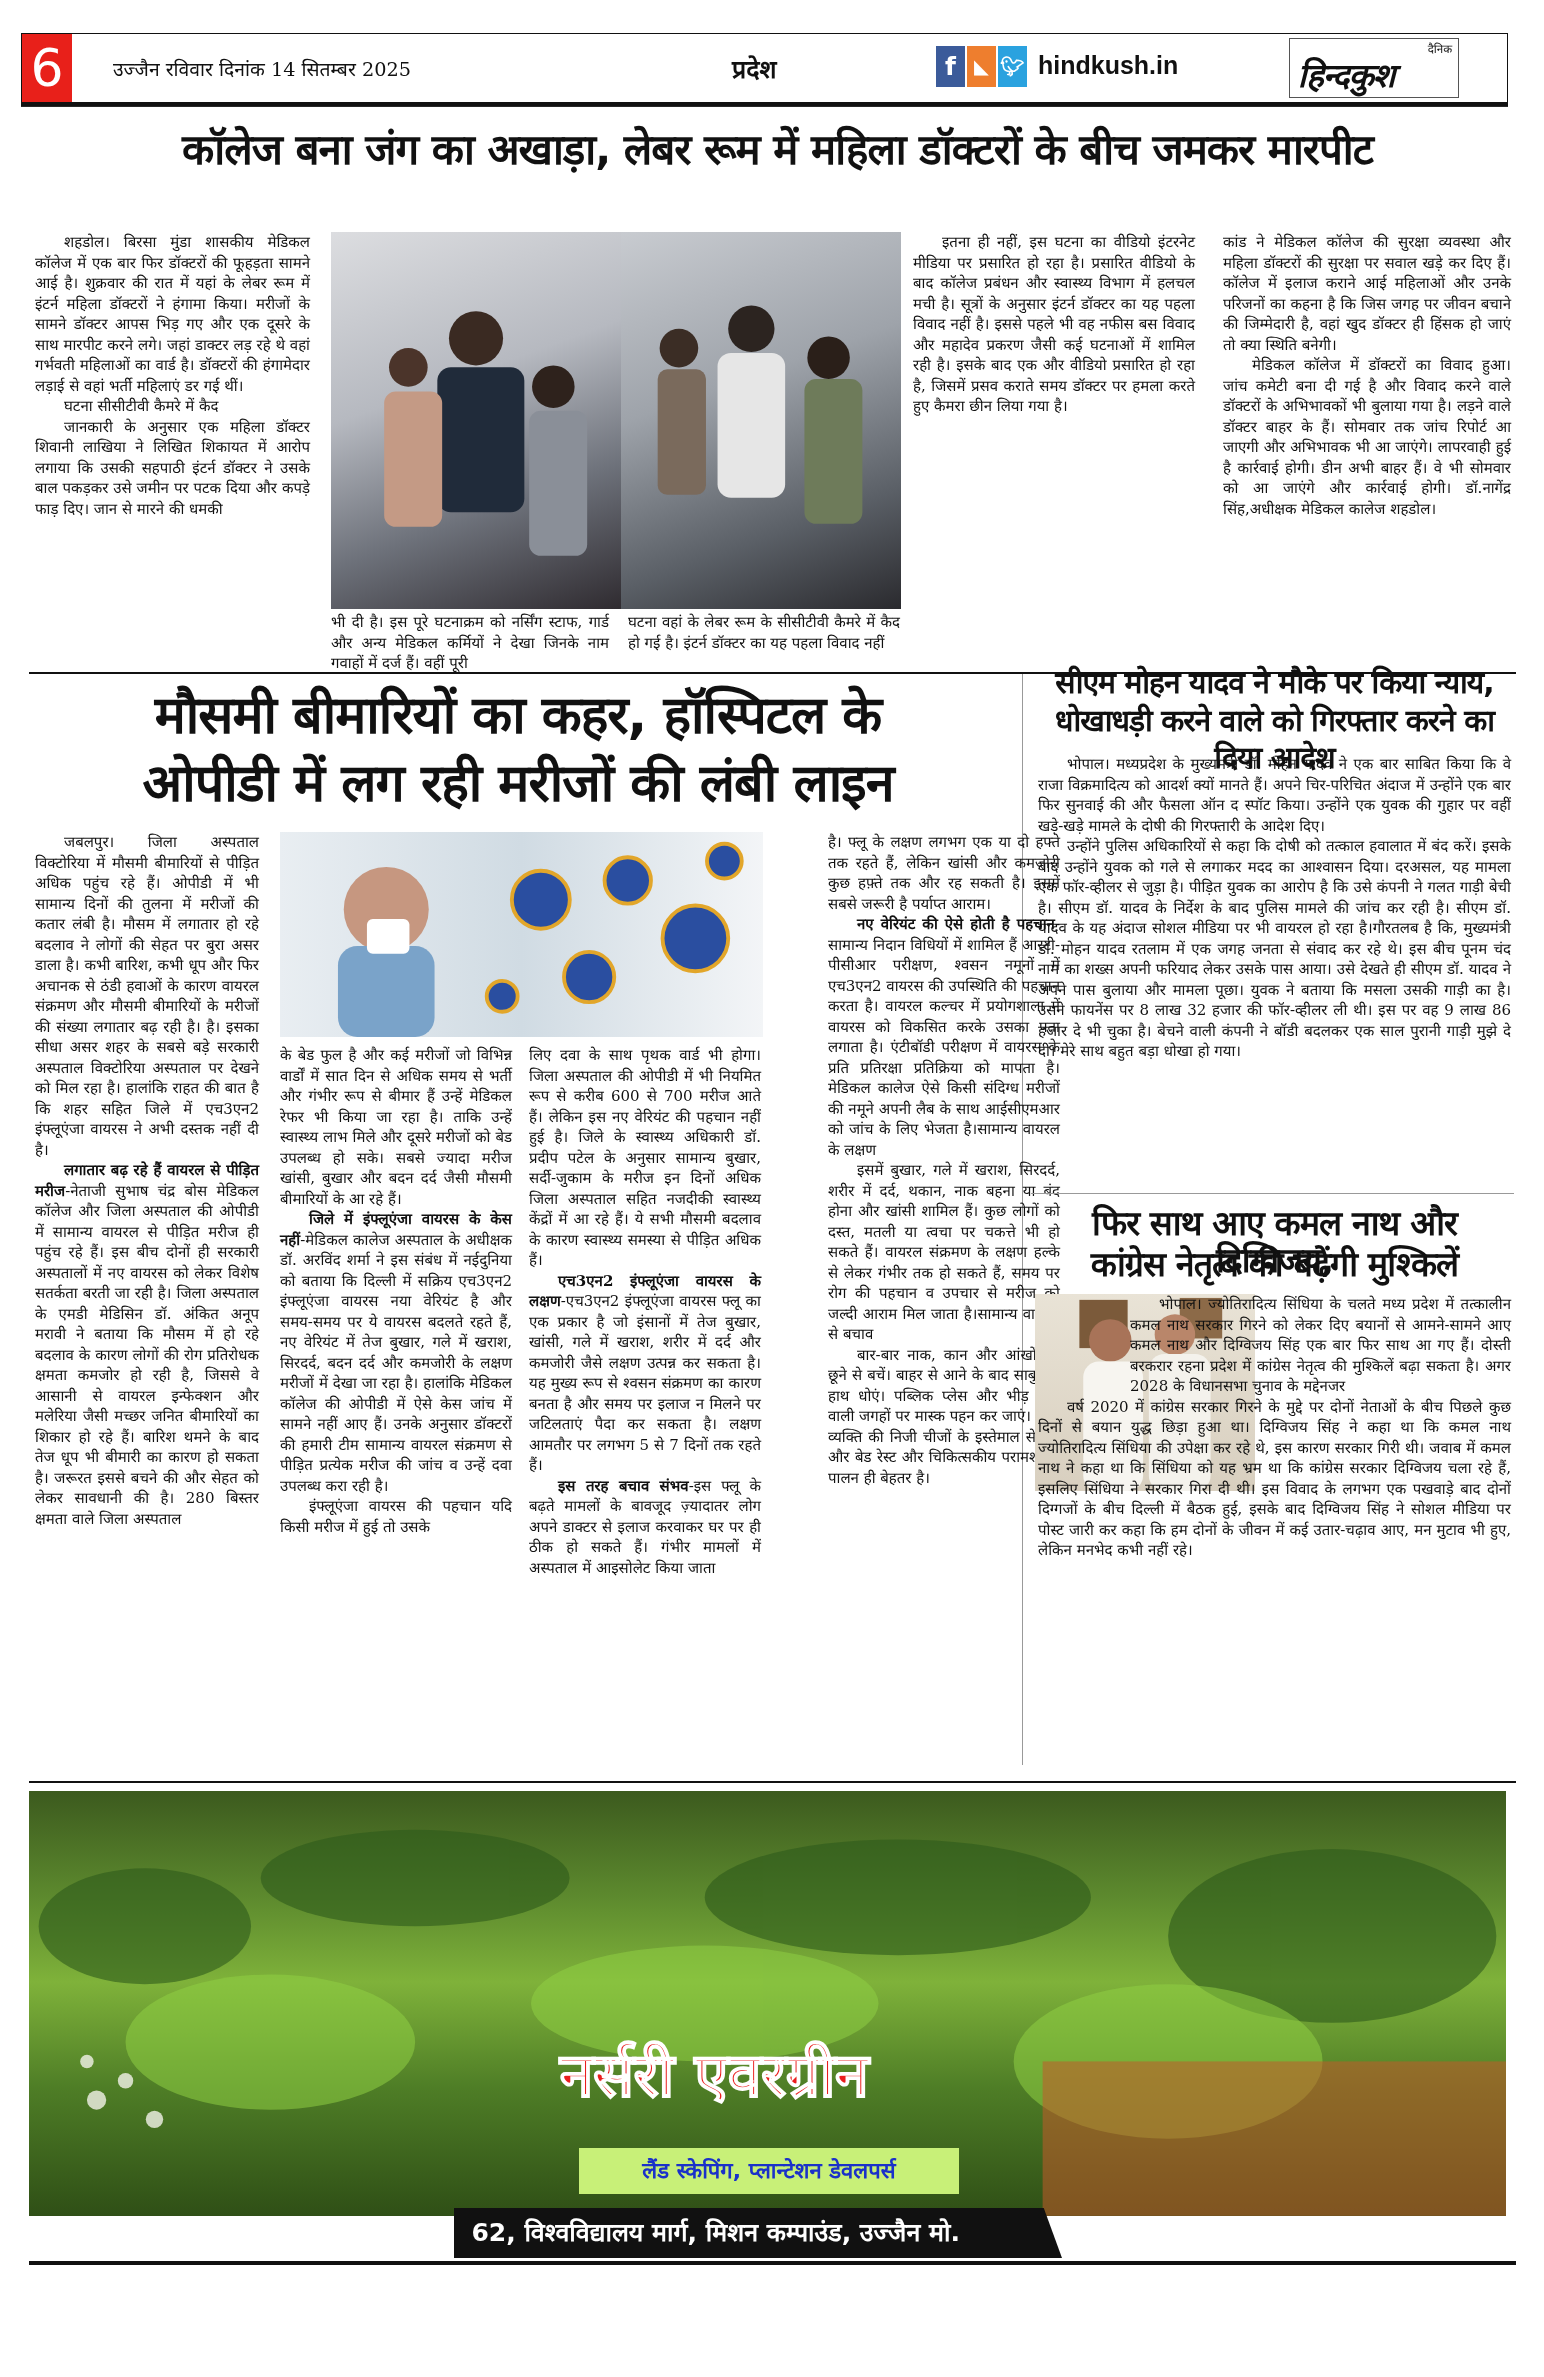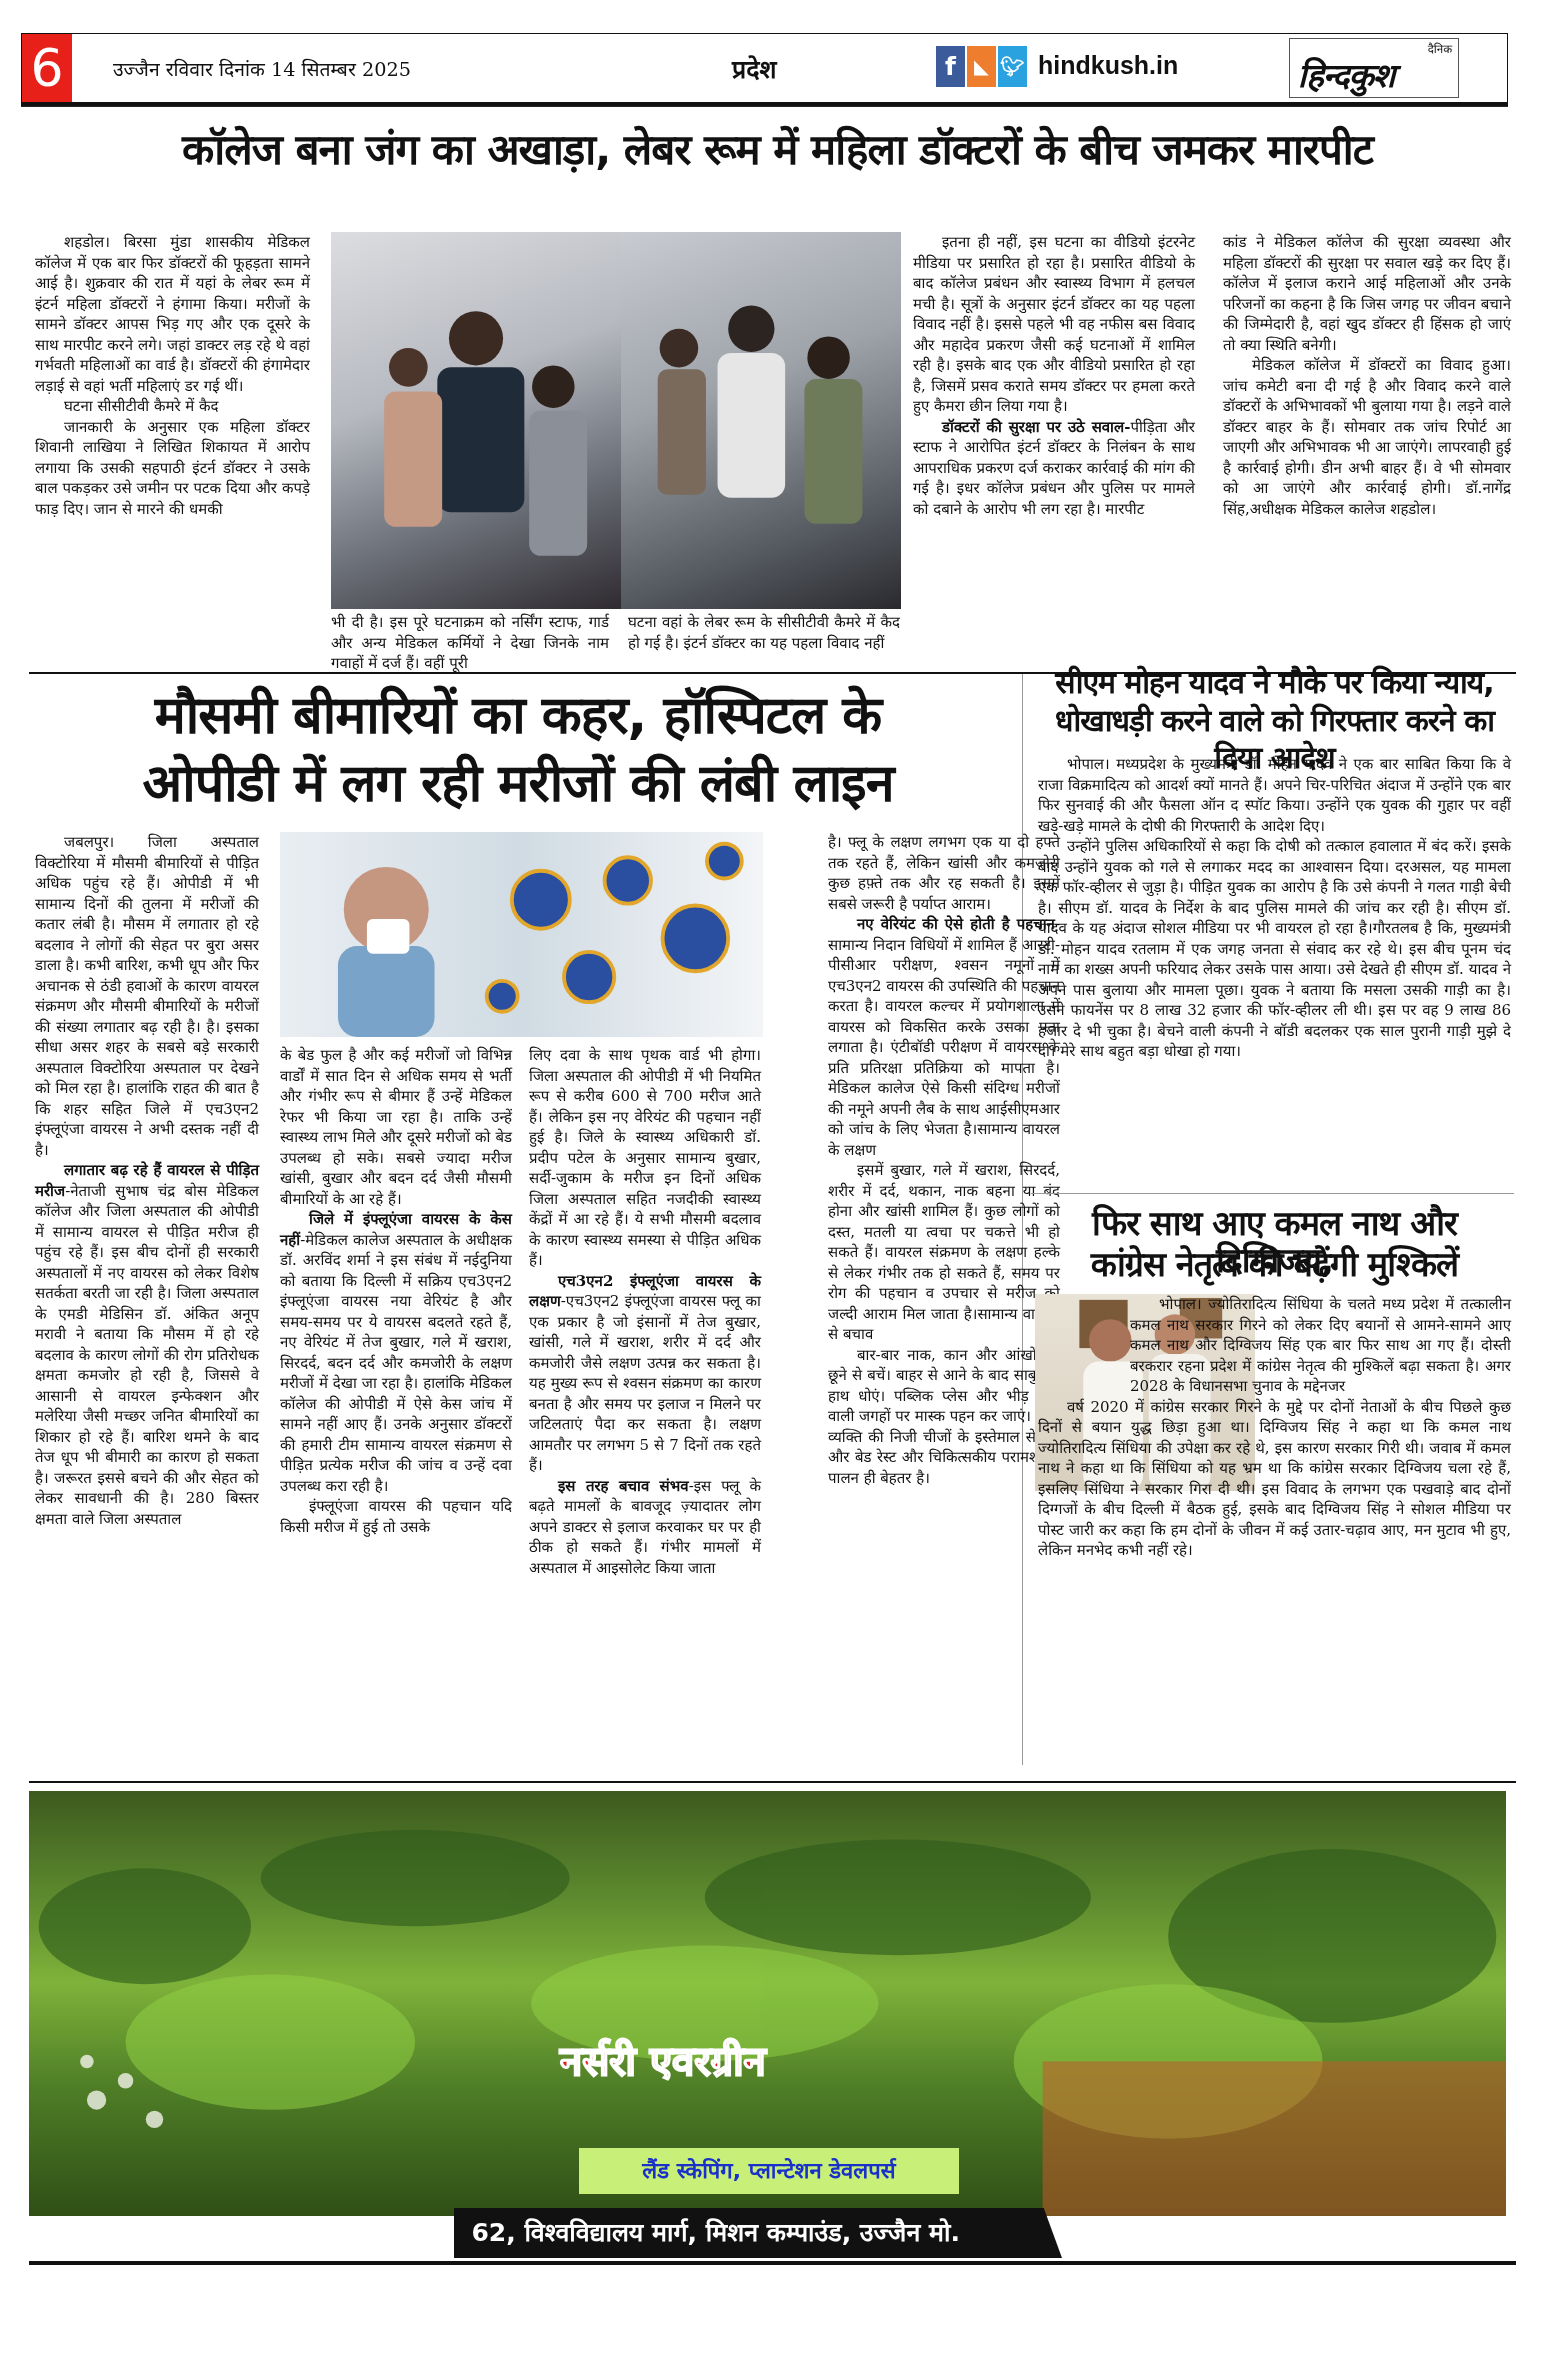--- a/index.html
+++ b/index.html
@@ -15,21 +15,21 @@
     .logo { position: absolute; left: 1267px; top: 3.9px; width: 170px; height: 60px; border: 1px solid #555; }
     .logo .small { position: absolute; right: 5.8px; top: 1.9px; font-size: 11.6px; }
     .logo .big { position: absolute; left: 7.7px; top: 13.5px; font-size: 33px; font-weight: bold; font-style: italic; letter-spacing: -1px; font-family: "DejaVu Serif", serif; }
     .hl { position: absolute; font-weight: bold; font-family: "DejaVu Sans", sans-serif; color: #111; line-height: 1.1; letter-spacing: -1px; }
     .col { position: absolute; font-size: 15px; line-height: 20.5px; text-align: justify; font-family: "DejaVu Serif", serif; }
     .col p { text-indent: 29px; }
     .col b { font-weight: bold; }
     .photo { position: absolute; overflow: hidden; }
     .rule { position: absolute; background: #111; }
     .ad { position: absolute; left: 29px; top: 1791px; width: 1477px; height: 425px; background: linear-gradient(180deg,#3c5a1e 0%,#5d8a2e 25%,#7fb23a 45%,#4e7d26 70%,#2f4f16 100%); overflow: hidden; }
-    .ad-title { position: absolute; left: 560px; top: 2032px; font-size: 40px; font-weight: bold; color: #ea1d1d; -webkit-text-stroke: 1.9px #fff; font-family: "DejaVu Sans", sans-serif; }
+    .ad-title { position: absolute; left: 560px; top: 2032px; font-size: 60px; font-weight: bold; color: #ea1d1d; -webkit-text-stroke: 1.9px #fff; font-family: "DejaVu Sans", sans-serif; }
     .ad-sub { position: absolute; left: 579px; top: 2148px; width: 380px; height: 46px; background: #c8f078; color: #1a31c9; font-size: 22px; font-weight: bold; text-align: center; line-height: 46px; }
     .ad-bar { position: absolute; left: 454px; top: 2208px; width: 608px; height: 50px; background: #111; color: #fff; font-size: 25px; font-weight: bold; line-height: 50px; padding-left: 17.4px; clip-path: polygon(0 0,97% 0,100% 100%,0 100%); }
   </style>
 </head>
 <body>
 
 <div class="masthead">
   <div class="page-no">6</div>
   <div class="dateline">उज्जैन रविवार दिनांक 14 सितम्बर 2025</div>
   <div class="section">प्रदेश</div>
@@ -72,21 +72,20 @@
       <circle cx="215" cy="130" r="22" fill="#2a1f19"></circle>
       <rect x="190" y="152" width="60" height="150" rx="12" fill="#6e7b5a"></rect>
     </svg>
 </div>
 
 <div class="col" style="left:331px;top:612px;width:278px;">भी दी है। इस पूरे घटनाक्रम को नर्सिंग स्टाफ, गार्ड और अन्य मेडिकल कर्मियों ने देखा जिनके नाम गवाहों में दर्ज हैं। वहीं पूरी</div>
 <div class="col" style="left:628px;top:612px;width:272px;">घटना वहां के लेबर रूम के सीसीटीवी कैमरे में कैद हो गई है। इंटर्न डॉक्टर का यह पहला विवाद नहीं</div>
 
 <div class="col" style="left:913px;top:232px;width:282px;">
   <p>इतना ही नहीं, इस घटना का वीडियो इंटरनेट मीडिया पर प्रसारित हो रहा है। प्रसारित वीडियो के बाद कॉलेज प्रबंधन और स्वास्थ्य विभाग में हलचल मची है। सूत्रों के अनुसार इंटर्न डॉक्टर का यह पहला विवाद नहीं है। इससे पहले भी वह नफीस बस विवाद और महादेव प्रकरण जैसी कई घटनाओं में शामिल रही है। इसके बाद एक और वीडियो प्रसारित हो रहा है, जिसमें प्रसव कराते समय डॉक्टर पर हमला करते हुए कैमरा छीन लिया गया है।</p>
-  <p><b>डॉक्टरों की सुरक्षा पर उठे सवाल-</b><span>पीड़िता और स्टाफ ने आरोपित इंटर्न डॉक्टर के निलंबन के साथ आपराधिक प्रकरण दर्ज कराकर कार्रवाई की मांग की गई है। इधर कॉलेज प्रबंधन और पुलिस पर मामले को दबाने के आरोप भी लग रहा है। मारपीट</span></p>
 </div>
 
 <div class="col" style="left:1223px;top:232px;width:288px;">
   <p style="text-indent:0">कांड ने मेडिकल कॉलेज की सुरक्षा व्यवस्था और महिला डॉक्टरों की सुरक्षा पर सवाल खड़े कर दिए हैं। कॉलेज में इलाज कराने आई महिलाओं और उनके परिजनों का कहना है कि जिस जगह पर जीवन बचाने की जिम्मेदारी है, वहां खुद डॉक्टर ही हिंसक हो जाएं तो क्या स्थिति बनेगी।</p>
   <p>मेडिकल कॉलेज में डॉक्टरों का विवाद हुआ। जांच कमेटी बना दी गई है और विवाद करने वाले डॉक्टरों के अभिभावकों भी बुलाया गया है। लड़ने वाले डॉक्टर बाहर के हैं। सोमवार तक जांच रिपोर्ट आ जाएगी और अभिभावक भी आ जाएंगे। लापरवाही हुई है कार्रवाई होगी। डीन अभी बाहर हैं। वे भी सोमवार को आ जाएंगे और कार्रवाई होगी। डॉ.नागेंद्र सिंह,अधीक्षक मेडिकल कालेज शहडोल।</p>
 </div>
 
 <div class="rule" style="left:29px;top:672px;width:1487px;height:1.9px;"></div>
 <div class="rule" style="left:1022px;top:674px;width:1px;height:1091px;background:#999;"></div>
 

